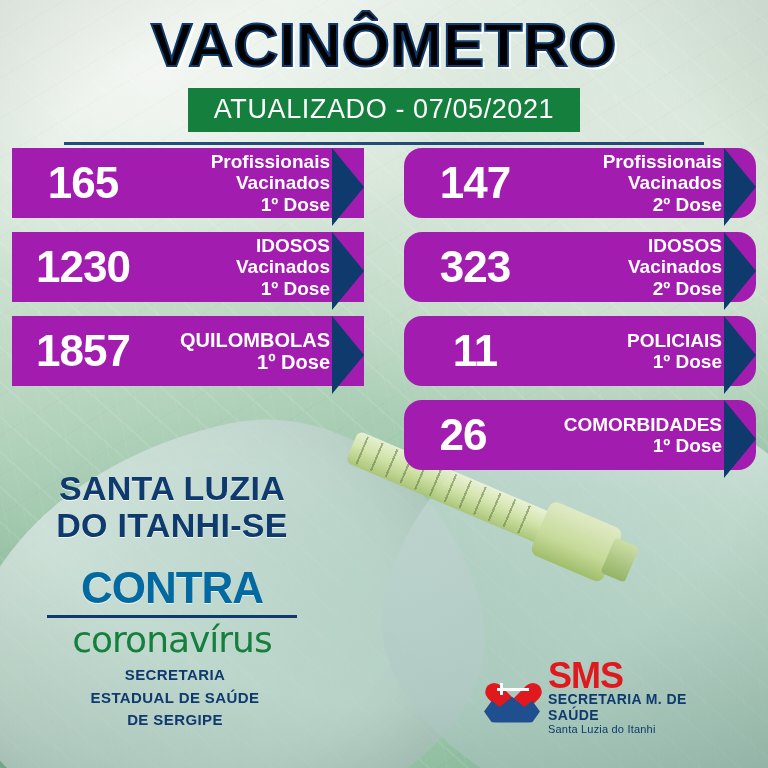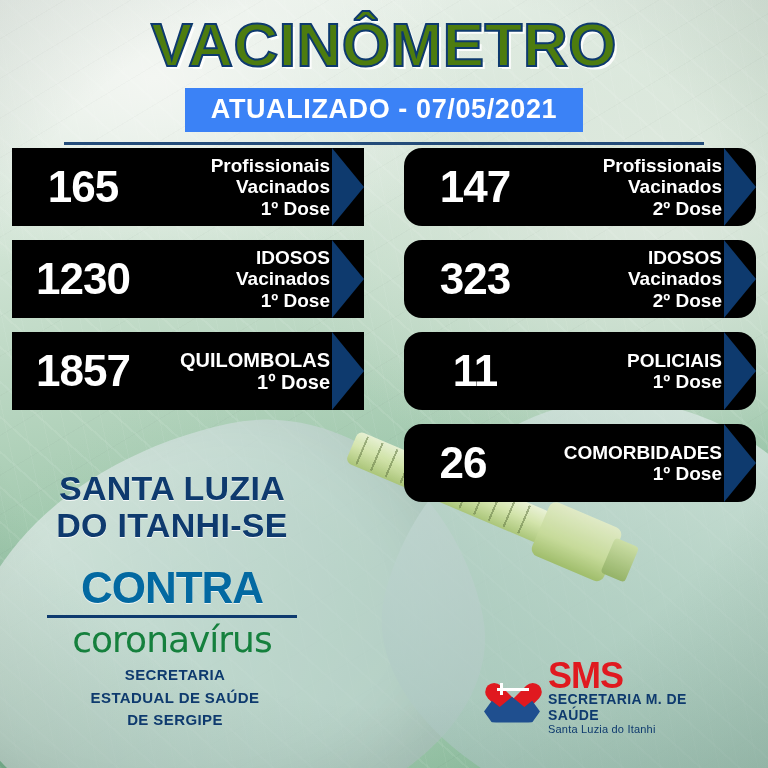--- a/index.html
+++ b/index.html
@@ -61,40 +61,40 @@
     position:absolute;left:278px;top:16px;width:26px;height:38px;
     background:linear-gradient(180deg,#cfe0a0,#8fae58);border-radius:4px;
   }
   #bg .vignette{
     position:absolute;inset:0;
     background:radial-gradient(ellipse 95% 85% at 50% 45%, rgba(0,0,0,0) 55%, rgba(20,50,35,.22) 100%);
   }
   
   .header{position:absolute;left:0;right:0;top:14px;text-align:center;}
   .title{
-    font-size:62px;font-weight:bold;letter-spacing:.5px;color:#4d7c0f;
+    font-size:62px;font-weight:bold;letter-spacing:.5px;color:#000000;
     line-height:1;margin:0;
     -webkit-text-stroke:2px #0e3a6e;
     text-shadow:0 2px 0 #ffffff, 3px 3px 0 rgba(255,255,255,.85);
   }
   .subtitle-band{
     margin-top:12px;display:inline-block;
-    background:#3b82f6;color:#ffffff;
-    font-size:27px;font-weight:bold;letter-spacing:.6px;
+    background:#15803d;color:#ffffff;
+    font-size:27px;font-weight:normal;letter-spacing:.6px;
     padding:6px 26px 7px 26px;
   }
   .rule{
     width:640px;height:3px;background:#0e3a6e;margin:10px auto 0 auto;opacity:.9;
   }
   
   .grid{position:absolute;left:0;right:0;top:148px;}
   .row{display:flex;justify-content:space-between;padding:0 12px;margin-bottom:14px;}
   .card{
-    position:relative;color:#ffffff;background:#000000;
-    height:78px;display:flex;align-items:center;
+    position:relative;color:#ffffff;background:#a21caf;
+    height:70px;display:flex;align-items:center;
     padding-left:16px;padding-right:38px;
     box-sizing:border-box;
   }
   .card::after{
     content:"";position:absolute;right:-1px;top:0;width:0;height:0;
     border-top:39px solid transparent;border-bottom:39px solid transparent;
     border-right:30px solid #cfe0d2;
   }
   .card.left{width:352px;}
   .card.right{width:352px;border-radius:18px;}

